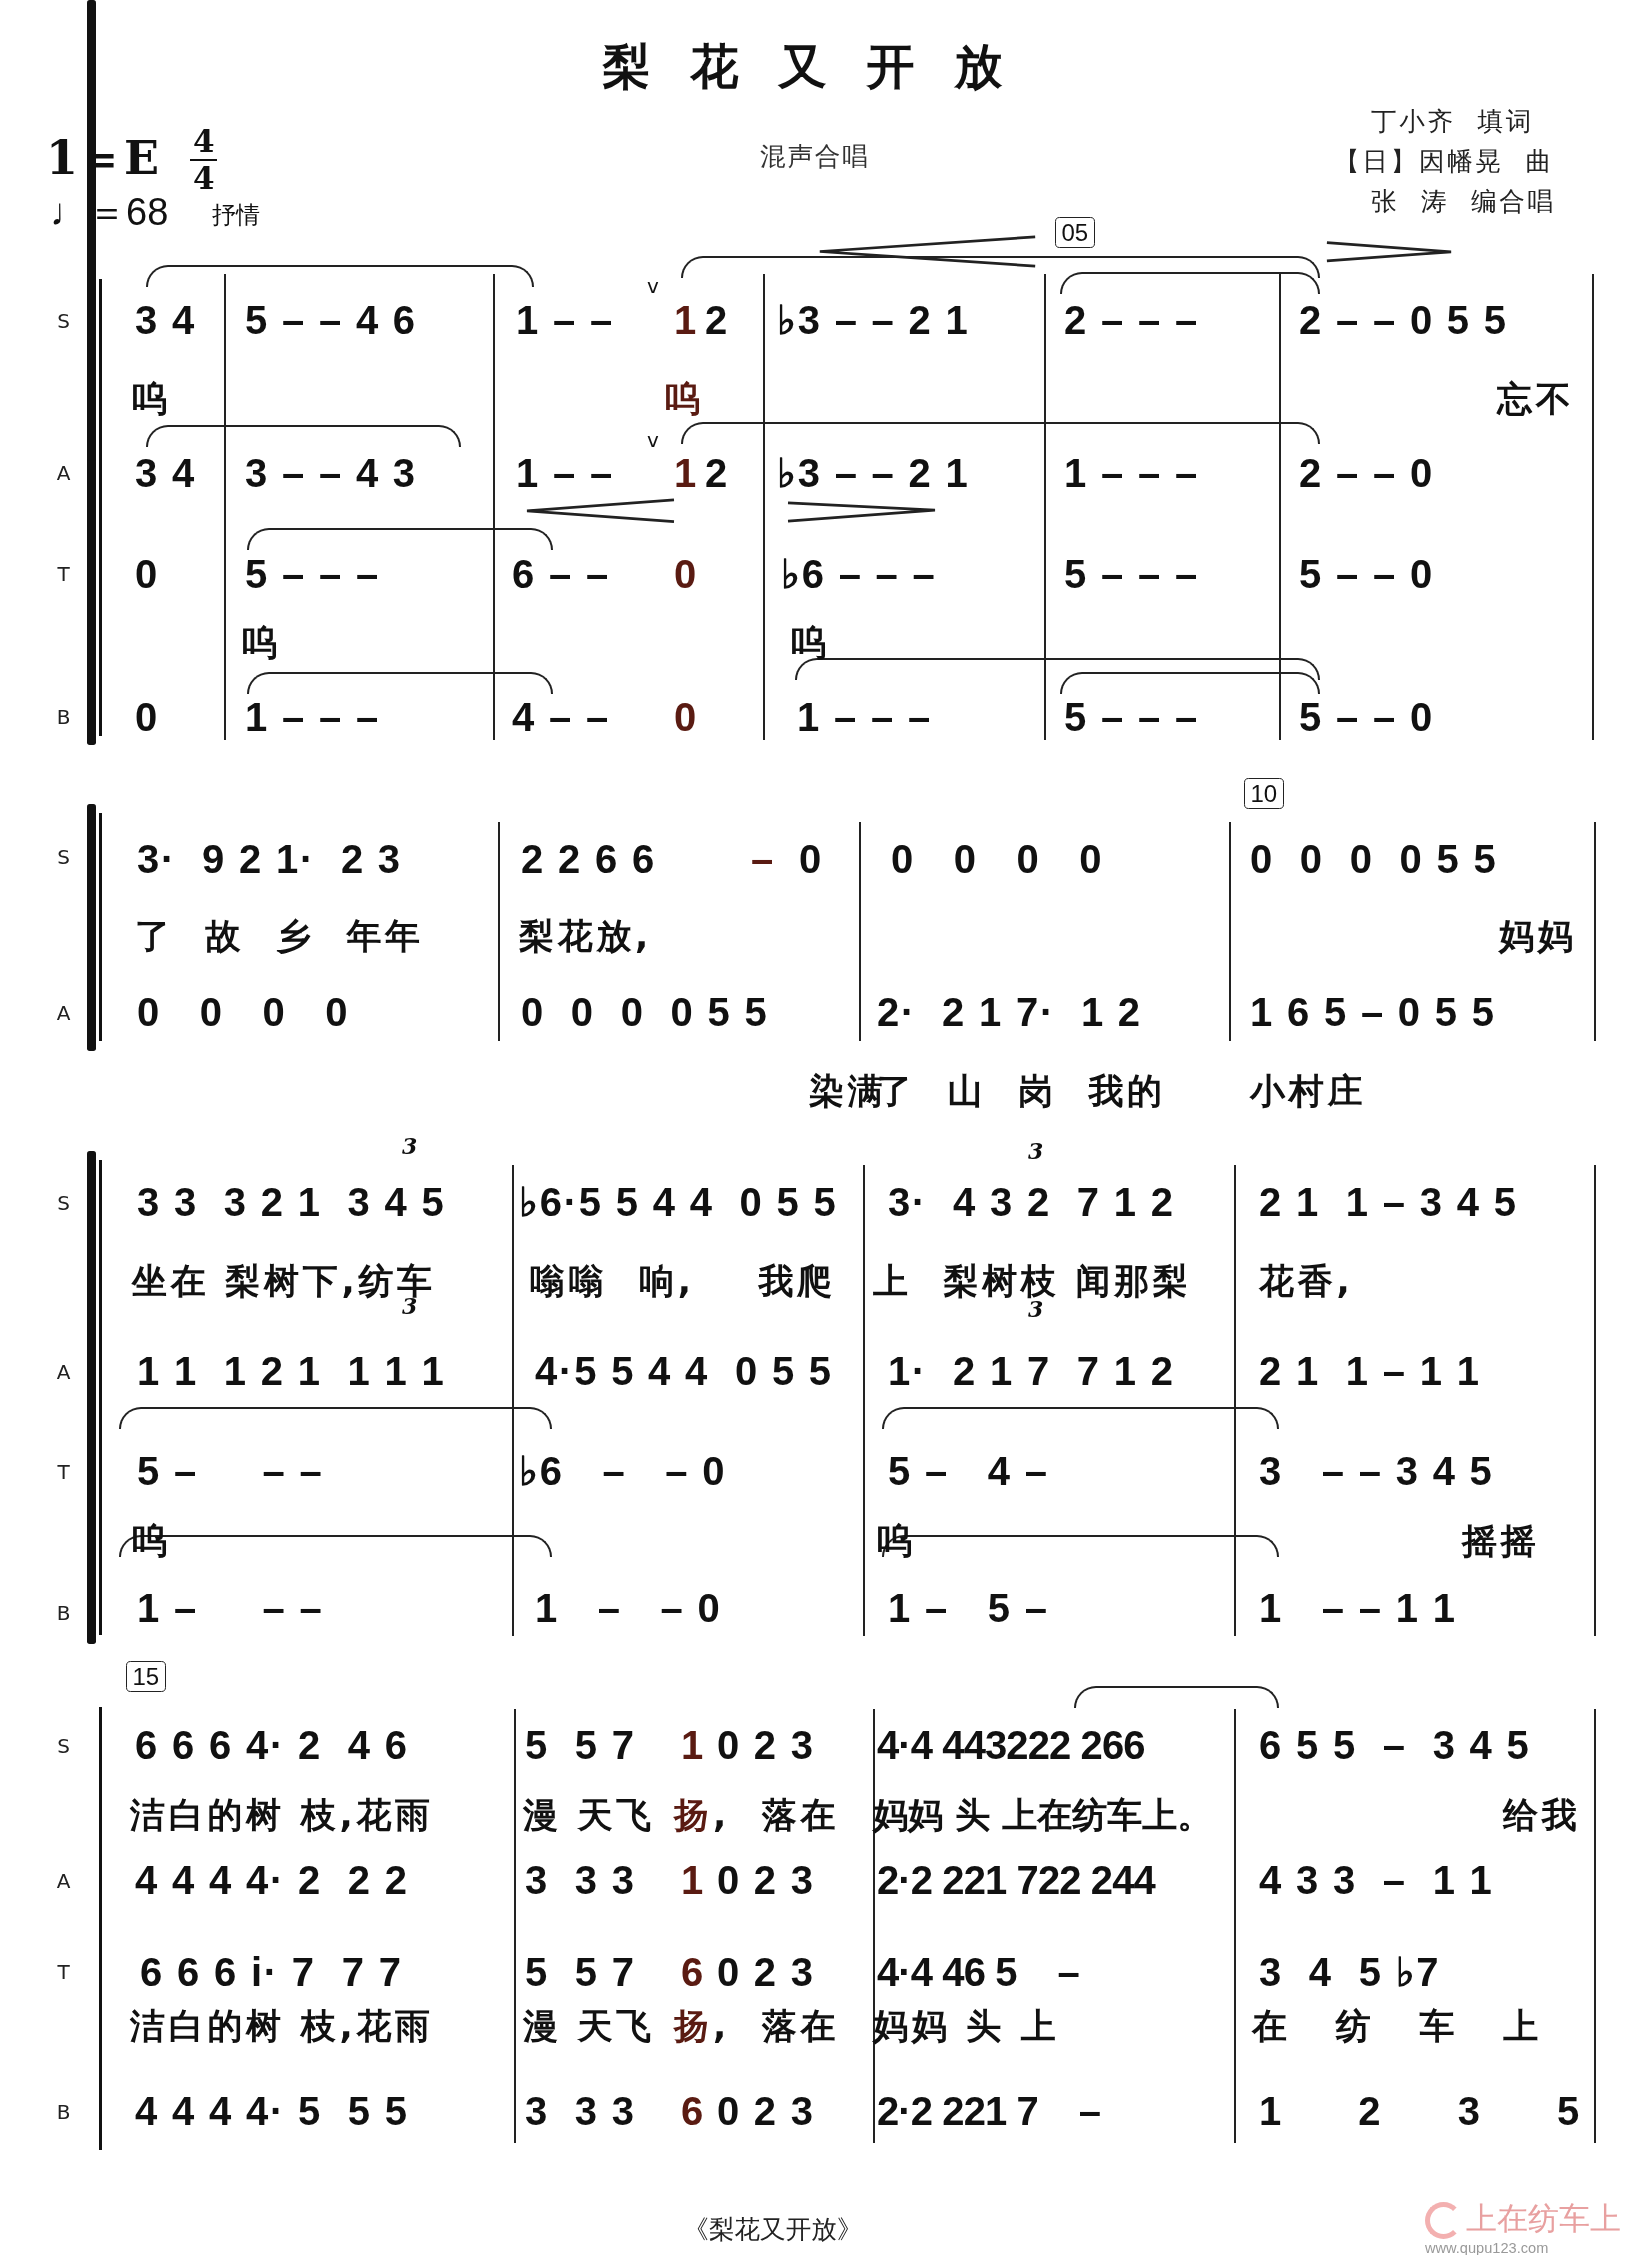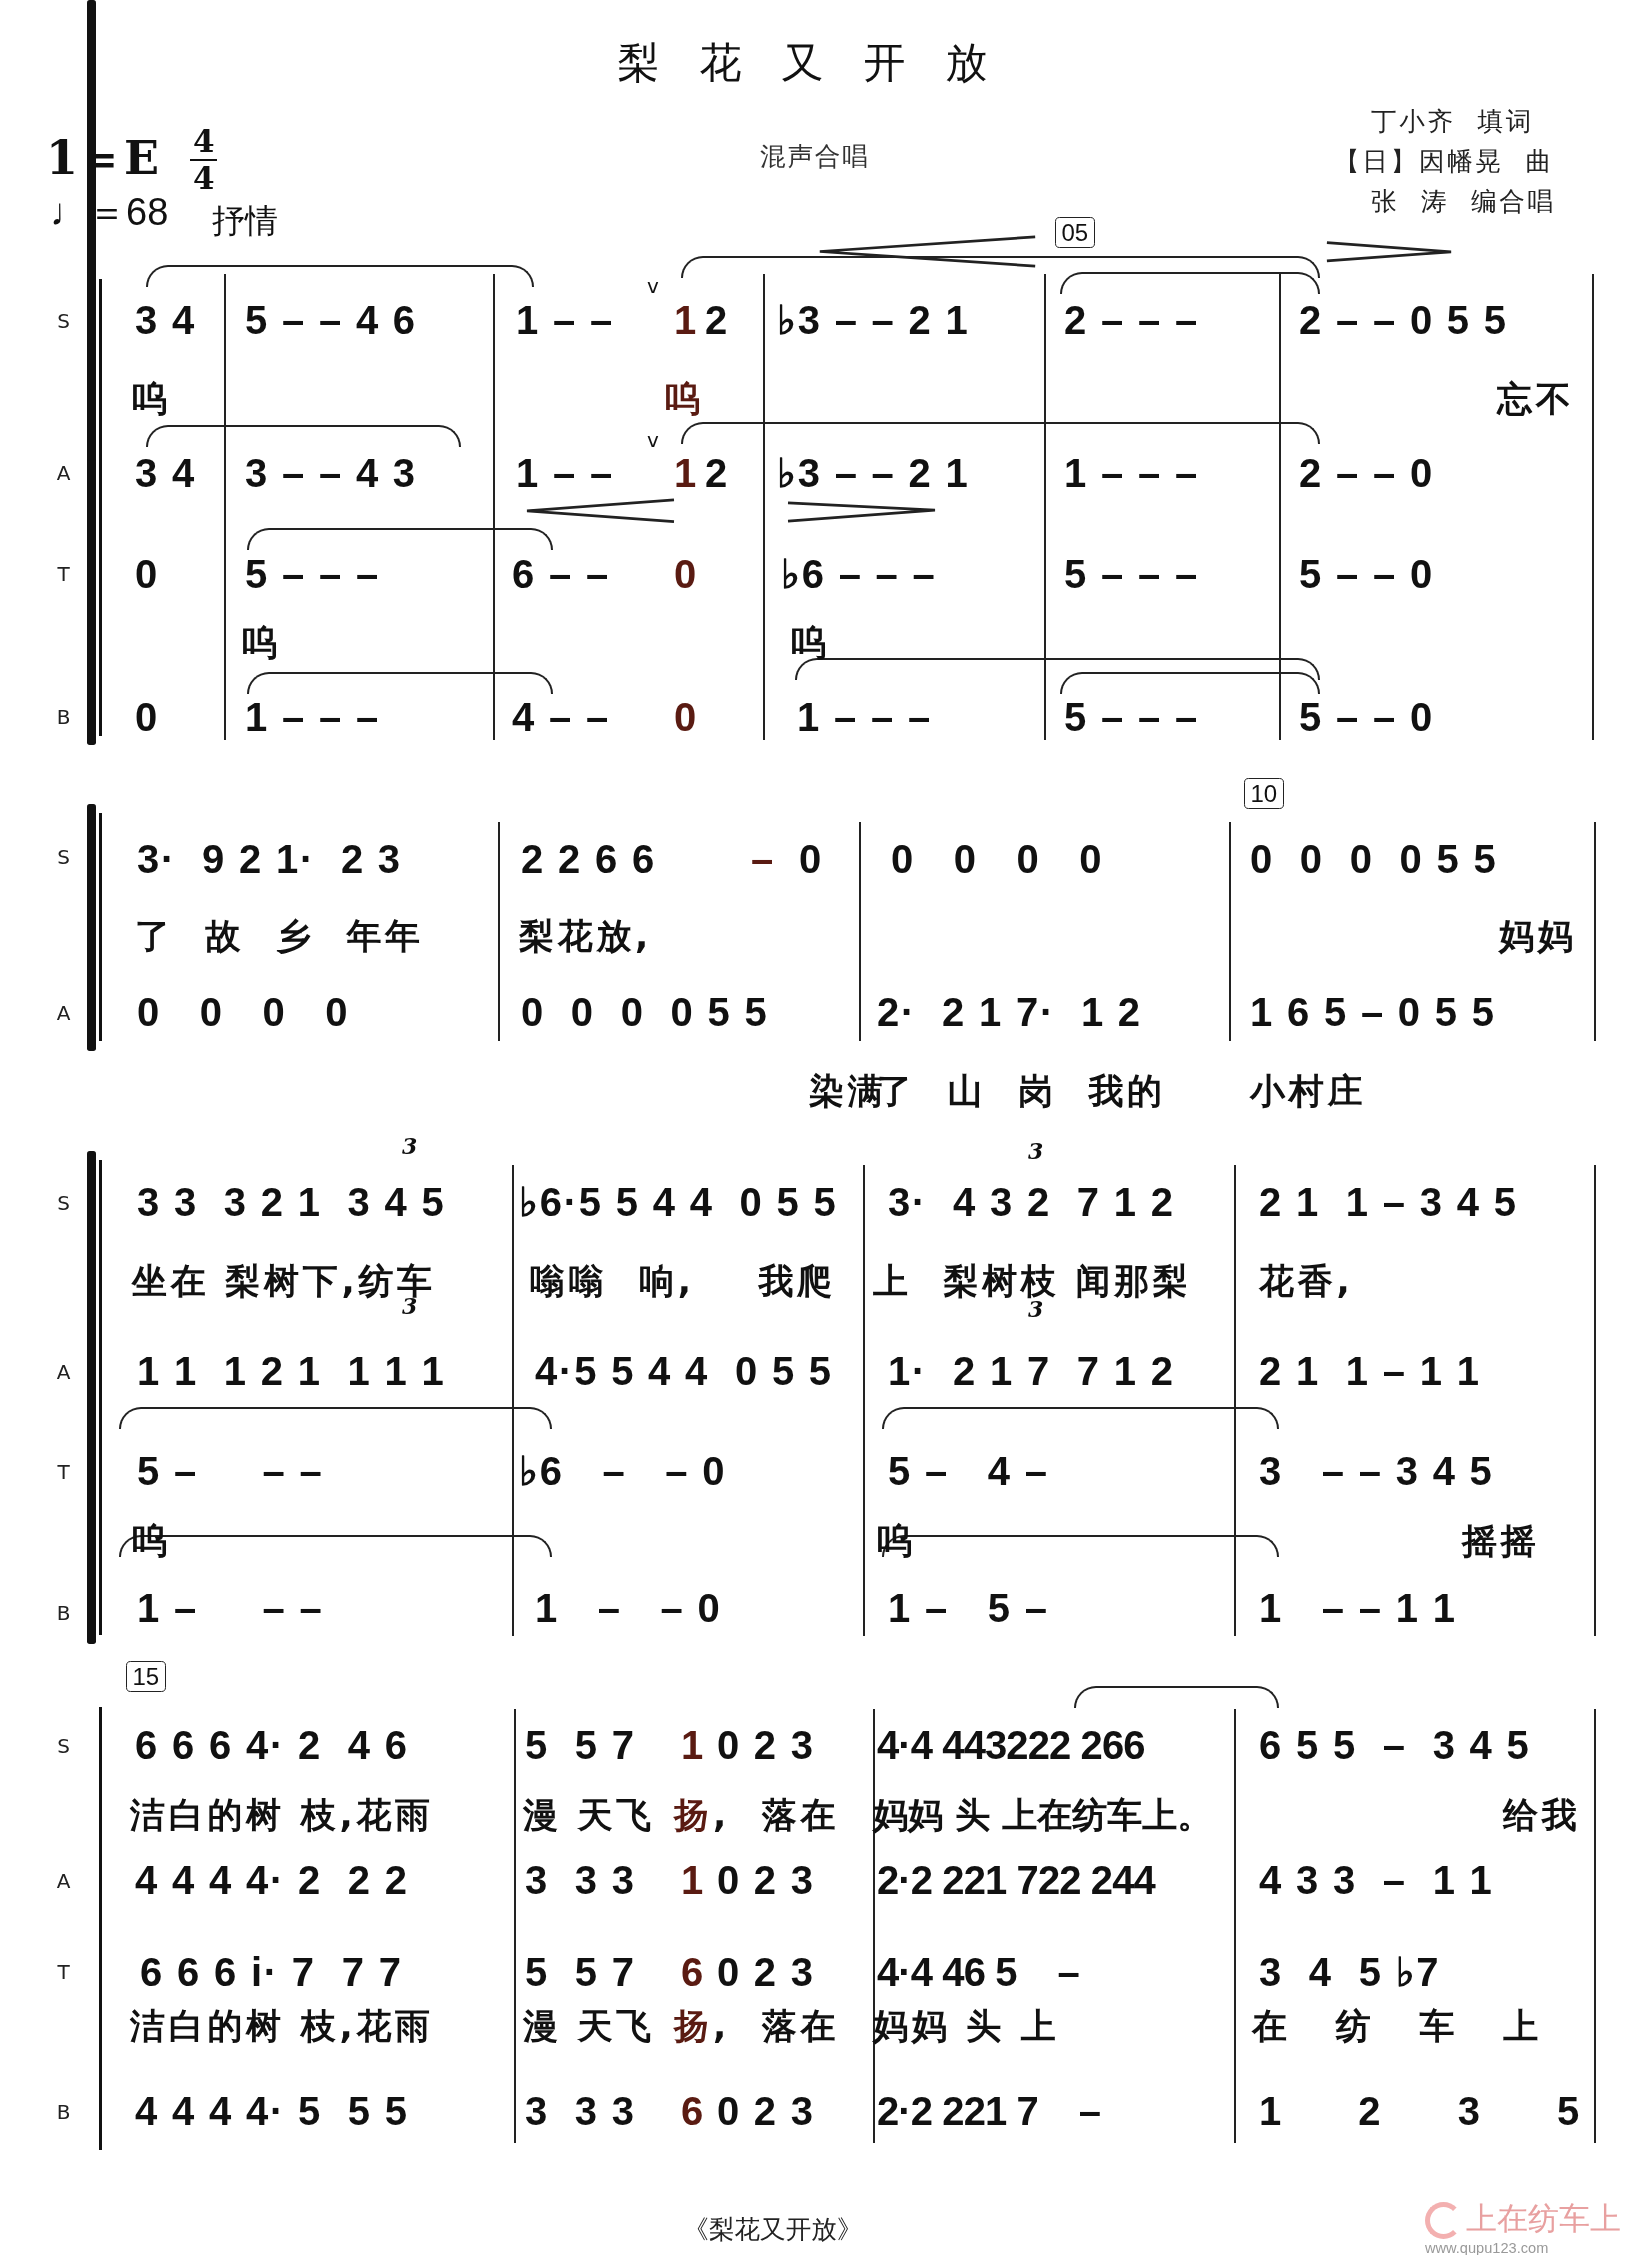--- a/index.html
+++ b/index.html
@@ -1,27 +1,27 @@
 <!DOCTYPE html>
 <html style="font-size:14.6px"><head>
 <meta charset="utf-8">
 <style>
   html, body { margin:0; padding:0; background:#fff; }
   body { width:1645px; height:2256px; position:relative; overflow:hidden;
          font-family:"DejaVu Sans","Liberation Sans",sans-serif; color:#111; }
   .abs { position:absolute; }
-  .title { left:0; width:1645px; top:35px; text-align:center; font-size:42px;
-           letter-spacing:40px; font-family:"DejaVu Sans",sans-serif; font-weight:400; }
+  .title { left:0; width:1645px; top:35px; text-align:center; font-size:48px;
+           letter-spacing:40px; font-family:"DejaVu Sans",sans-serif; font-weight:700; }
   .key { left:46px; top:128px; font-size:46px; font-weight:bold;
          font-family:"DejaVu Serif",serif; }
   .timesig { left:190px; top:126px; font-size:31px; font-weight:bold; line-height:31px;
              text-align:center; width:27.4px; font-family:"DejaVu Serif",serif; }
   .timesig .bar { display:block; height:2.7px; background:#111; margin:1.8px 0; }
   .tempo { left:50px; top:187px; font-size:38px; font-family:"Liberation Sans",sans-serif; }
-  .mood { left:212px; top:199px; font-size:33px; }
+  .mood { left:212px; top:199px; font-size:24px; }
   .subtitle { left:760px; top:139px; font-size:25.6px; color:#333; letter-spacing:1.8px; }
   .credits { left:1371px; top:101px; font-size:25.6px; line-height:40px; color:#222; letter-spacing:2.7px; }
   .credits div { white-space:pre; }
   .voice-label { font-size:20px; color:#222; width:27.4px; text-align:center; }
   .brace { width:9.1px; background:#111; border-radius:2.7px; }
   .brace-thin { width:2.7px; background:#111; }
   .barline { width:1.8px; background:#222; }
   .rehearsal { border:1.8px solid #222; border-radius:4.6px; font-size:24px; padding:0.9px 5.5px;
                font-family:"Liberation Sans",sans-serif; line-height:27.4px; }
   .notes { font-size:40px; font-weight:bold; font-family:"Liberation Sans",sans-serif;

